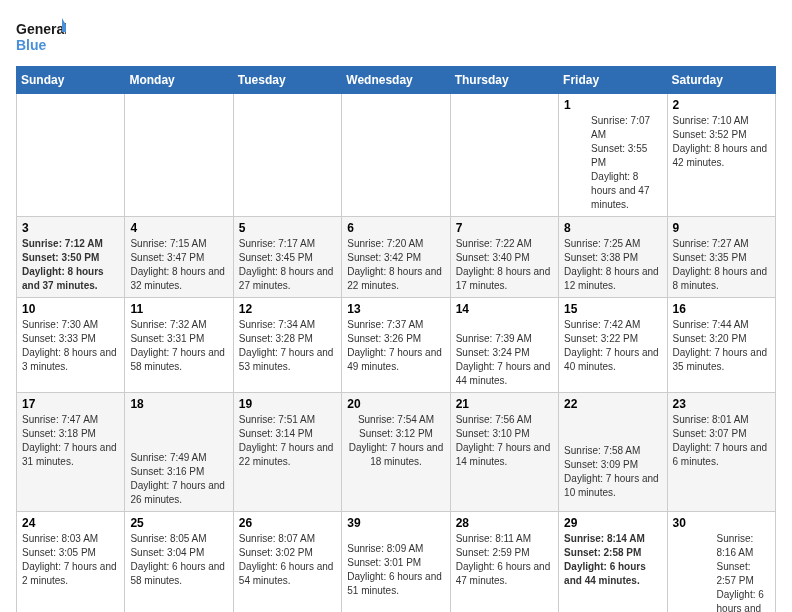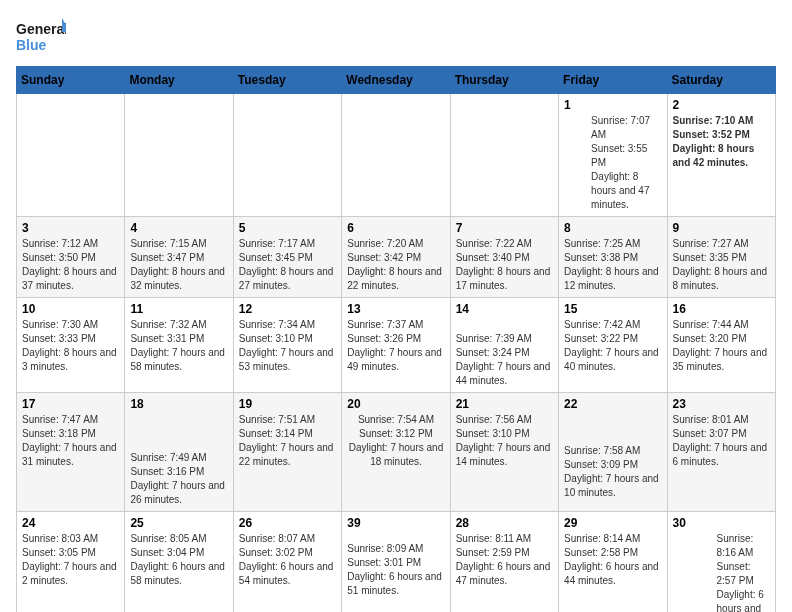--- a/index.html
+++ b/index.html
@@ -33,21 +33,21 @@
       font-size: 16px;
       color: #333;
     }
     .calendar-table {
       width: 100%;
       border-collapse: collapse;
       font-size: 10.5px;
     }
     .calendar-table thead th {
       background-color: #2e6db4;
-      color: #000000;
+      color: #ffffff;
       padding: 6px 4px;
       text-align: left;
       font-size: 12px;
       font-weight: bold;
       border: 1px solid #2e6db4;
     }
     .calendar-table tbody td {
       border: 1px solid #ccc;
       vertical-align: top;
       padding: 4px 5px;
@@ -110,29 +110,29 @@
         <td class="empty-cell"></td>
         <td class="empty-cell"></td>
         <td>
           <div class="day-number">1</div>
           <div class="day-info" style="white-space: pre-line; margin-left: 27px;">Sunrise: 7:07 AM
 Sunset: 3:55 PM
 Daylight: 8 hours and 47 minutes.</div>
         </td>
         <td>
           <div class="day-number">2</div>
-          <div class="day-info" style="white-space: pre-line; font-weight: bold;">Sunrise: 7:10 AM
+          <div class="day-info" style="white-space: pre-line;">Sunrise: 7:10 AM
 Sunset: 3:52 PM
 Daylight: 8 hours and 42 minutes.</div>
         </td>
       </tr>
       <tr>
         <td>
           <div class="day-number">3</div>
-          <div class="day-info" style="white-space: pre-line;">Sunrise: 7:12 AM
+          <div class="day-info" style="white-space: pre-line; font-weight: bold;">Sunrise: 7:12 AM
 Sunset: 3:50 PM
 Daylight: 8 hours and 37 minutes.</div>
         </td>
         <td>
           <div class="day-number">4</div>
           <div class="day-info" style="white-space: pre-line;">Sunrise: 7:15 AM
 Sunset: 3:47 PM
 Daylight: 8 hours and 32 minutes.</div>
         </td>
         <td>
@@ -175,21 +175,21 @@
         </td>
         <td>
           <div class="day-number">11</div>
           <div class="day-info" style="white-space: pre-line;">Sunrise: 7:32 AM
 Sunset: 3:31 PM
 Daylight: 7 hours and 58 minutes.</div>
         </td>
         <td>
           <div class="day-number">12</div>
           <div class="day-info" style="white-space: pre-line;">Sunrise: 7:34 AM
-Sunset: 3:10 PM
+Sunset: 3:28 PM
 Daylight: 7 hours and 53 minutes.</div>
         </td>
         <td>
           <div class="day-number">13</div>
           <div class="day-info" style="white-space: pre-line;">Sunrise: 7:37 AM
 Sunset: 3:26 PM
 Daylight: 7 hours and 49 minutes.</div>
         </td>
         <td>
           <div class="day-number">14</div>
@@ -280,21 +280,21 @@
 Daylight: 6 hours and 51 minutes.</div>
         </td>
         <td>
           <div class="day-number">28</div>
           <div class="day-info" style="white-space: pre-line;">Sunrise: 8:11 AM
 Sunset: 2:59 PM
 Daylight: 6 hours and 47 minutes.</div>
         </td>
         <td>
           <div class="day-number">29</div>
-          <div class="day-info" style="white-space: pre-line;">Sunrise: 8:14 AM
+          <div class="day-info" style="white-space: pre-line; font-weight: bold;">Sunrise: 8:14 AM
 Sunset: 2:58 PM
 Daylight: 6 hours and 44 minutes.</div>
         </td>
         <td>
           <div class="day-number">30</div>
           <div class="day-info" style="white-space: pre-line; margin-left: 44px;">Sunrise: 8:16 AM
 Sunset: 2:57 PM
 Daylight: 6 hours and 40 minutes.</div>
         </td>
       </tr>

